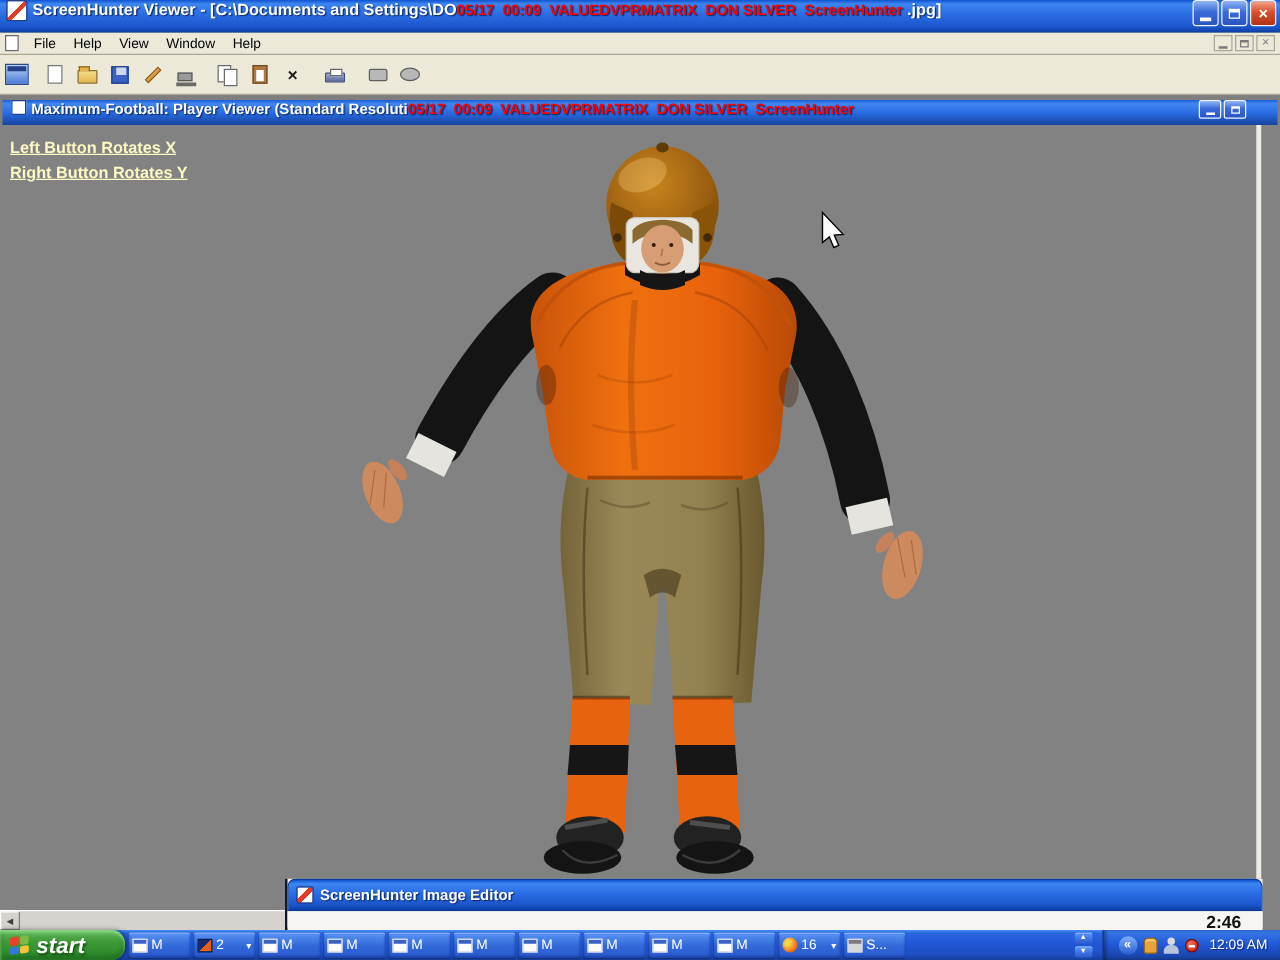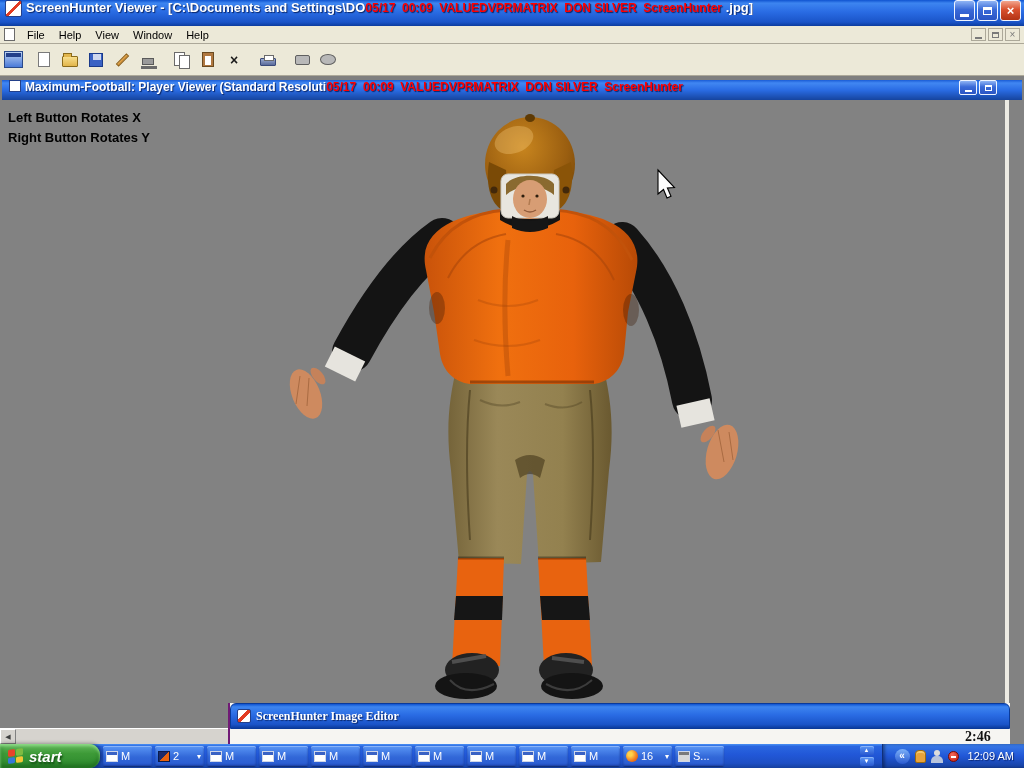--- a/index.html
+++ b/index.html
@@ -83,52 +83,52 @@
   .mdi-ico{ width:12px; height:12px; background:#fff; border:1px solid #23408a; margin:0 4px;}
   .mdi-title-text{ font-size:12px; font-weight:bold; white-space:pre; display:flex;
     text-shadow:1px 1px 1px rgba(6,30,90,.9);}
   .mdi-caps{ margin-left:auto; display:flex; gap:2px; padding-right:22px;}
   .mdi-cap{ width:18px; height:15px; border-radius:2px; border:1px solid #eef4ff;
     background:linear-gradient(#8fb4f4,#3a6ad8 45%,#2a55c4);
     display:flex; align-items:center; justify-content:center;}
   .mdi-cap .g-min{ margin-top:6px; width:7px; height:2px;}
   .mdi-cap .g-restore{ width:7px; height:6px; border-width:1px; border-top-width:2px;}
   .mdi-client{ position:absolute; top:24px; left:0; right:0; bottom:0; background:#828282; overflow:hidden;}
-  .hints{ position:absolute; top:8px; left:8px; font-size:13px; font-weight:bold; color:#000000;
-    line-height:20px; z-index:4;}
+  .hints{ position:absolute; top:8px; left:8px; font-size:13px; font-weight:bold; color:#fef9c3;
+    line-height:20px; z-index:4;text-decoration:underline;}
   .player-svg{ position:absolute; inset:0; }
   .mdi-right-border{ position:absolute; right:15px; top:100px; width:4px; height:603px;
     background:#EDEBE3; z-index:2;}
   
   .hscroll{ position:absolute; top:728px; left:0; width:229px; height:16px;
     background:#D6D3CE; border-top:1px solid #fff; display:flex; z-index:6;}
   .scroll-btn{ width:16px; height:15px; background:#D6D3CE;
     border:1px solid; border-color:#fff #808080 #808080 #fff;
     display:flex; align-items:center; justify-content:center; font-size:7px; color:#404040;}
   
   .editor{ position:absolute; top:703px; left:228px; width:782px; height:56px; z-index:10;
-    border-left:2px solid #701a75; background:#F6F5F2;font-family:Liberation Serif, serif;}
+    border-left:2px solid #0f172a; background:#F6F5F2;}
   .editor-titlebar{ height:26px; border-radius:6px 6px 0 0; border:1px solid #0a3a9a;
     background:linear-gradient(180deg,#0f53d0 0%,#3d85f0 12%,#2a6ce4 45%,#1a54c8 85%,#0c3c9e 100%);
     display:flex; align-items:center; padding:0 6px; color:#fff;}
   .editor-ico{ width:14px; height:14px; border-radius:2px; margin-right:5px;
     background:linear-gradient(135deg,#fff 40%,#e23b22 40%,#e23b22 62%,#fff 62%); border:1px solid #23408a;}
   .editor-title{ font-size:12px; font-weight:bold; text-shadow:1px 1px 1px rgba(6,30,90,.9);}
   .editor-body{ position:relative; height:13px; background:#F6F5F2;}
   .editor-snippet{ position:absolute; left:735px; top:0; font-size:14px; font-weight:bold; color:#111;}
   
   .taskbar{ position:absolute; bottom:0; left:0; width:1024px; height:24px; z-index:20;
     background:linear-gradient(180deg,#4a90f4 0%,#2a66e0 10%,#2157d7 45%,#1e4fc4 80%,#16409e 100%);
     display:flex; align-items:center;}
   .start-btn{ height:24px; width:100px; flex:0 0 auto;
     background:linear-gradient(180deg,#63b85c 0%,#3d9a37 40%,#2f8b2f 90%);
     border-radius:0 11px 11px 0;
     box-shadow:inset 0 2px 3px #8fdc88, inset 0 -3px 5px #1d6b1d, 2px 0 4px rgba(0,0,0,.45);
     display:flex; align-items:center; gap:6px; padding-left:8px;
-    color:#fff; font-weight:bold; font-style:italic; font-size:15px;
+    color:#fff; font-weight:bold; font-style:italic; font-size:18px;
     text-shadow:1px 2px 2px rgba(10,60,10,.8);}
   .flag{ width:15px; height:14px; display:grid; grid-template-columns:1fr 1fr; grid-template-rows:1fr 1fr;
     gap:1px; transform:skewY(-8deg);}
   .flag i{ border-radius:1.5px;}
   .flag i:nth-child(1){background:#e8422a;} .flag i:nth-child(2){background:#7ebb42;}
   .flag i:nth-child(3){background:#3677d9;} .flag i:nth-child(4){background:#f3c636;}
   .task-btn{ height:20px; width:49px; margin-left:3px; flex:0 0 auto; border-radius:2px;
     background:linear-gradient(180deg,#5a96f6,#3268d8 55%,#2a5ad0);
     box-shadow:inset 0 1px 0 #8ab4f8, inset 0 -1px 2px #1c3f9e, 0 1px 1px rgba(0,0,0,.3);
     display:flex; align-items:center; padding:0 3px; gap:3px; color:#fff; font-size:11px; overflow:hidden;}

